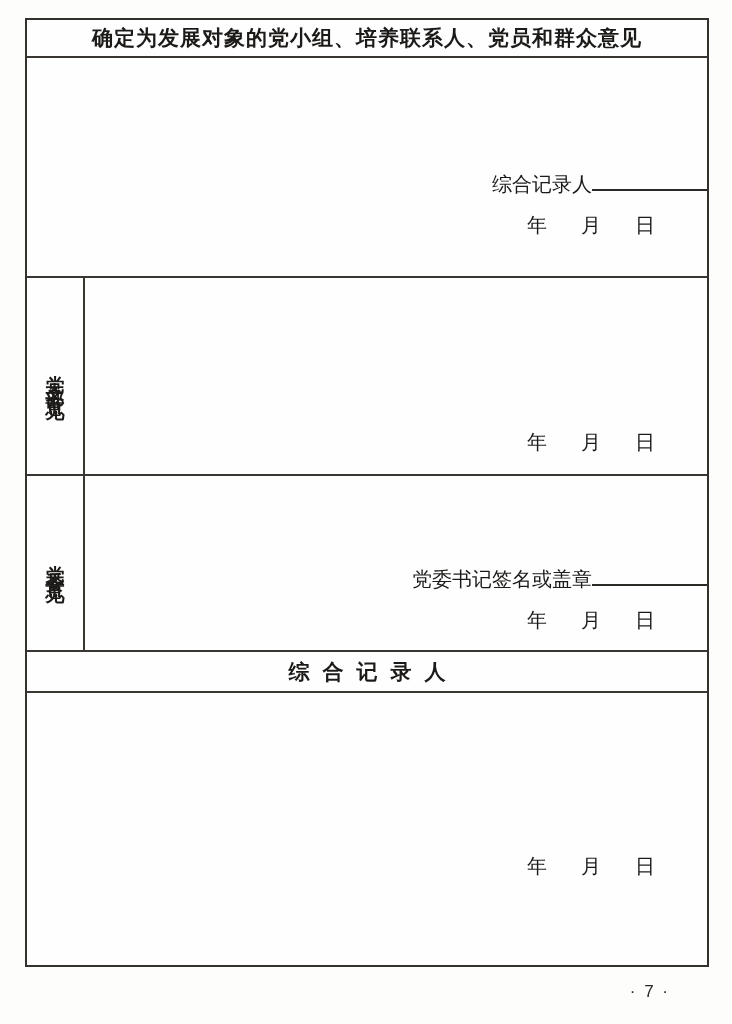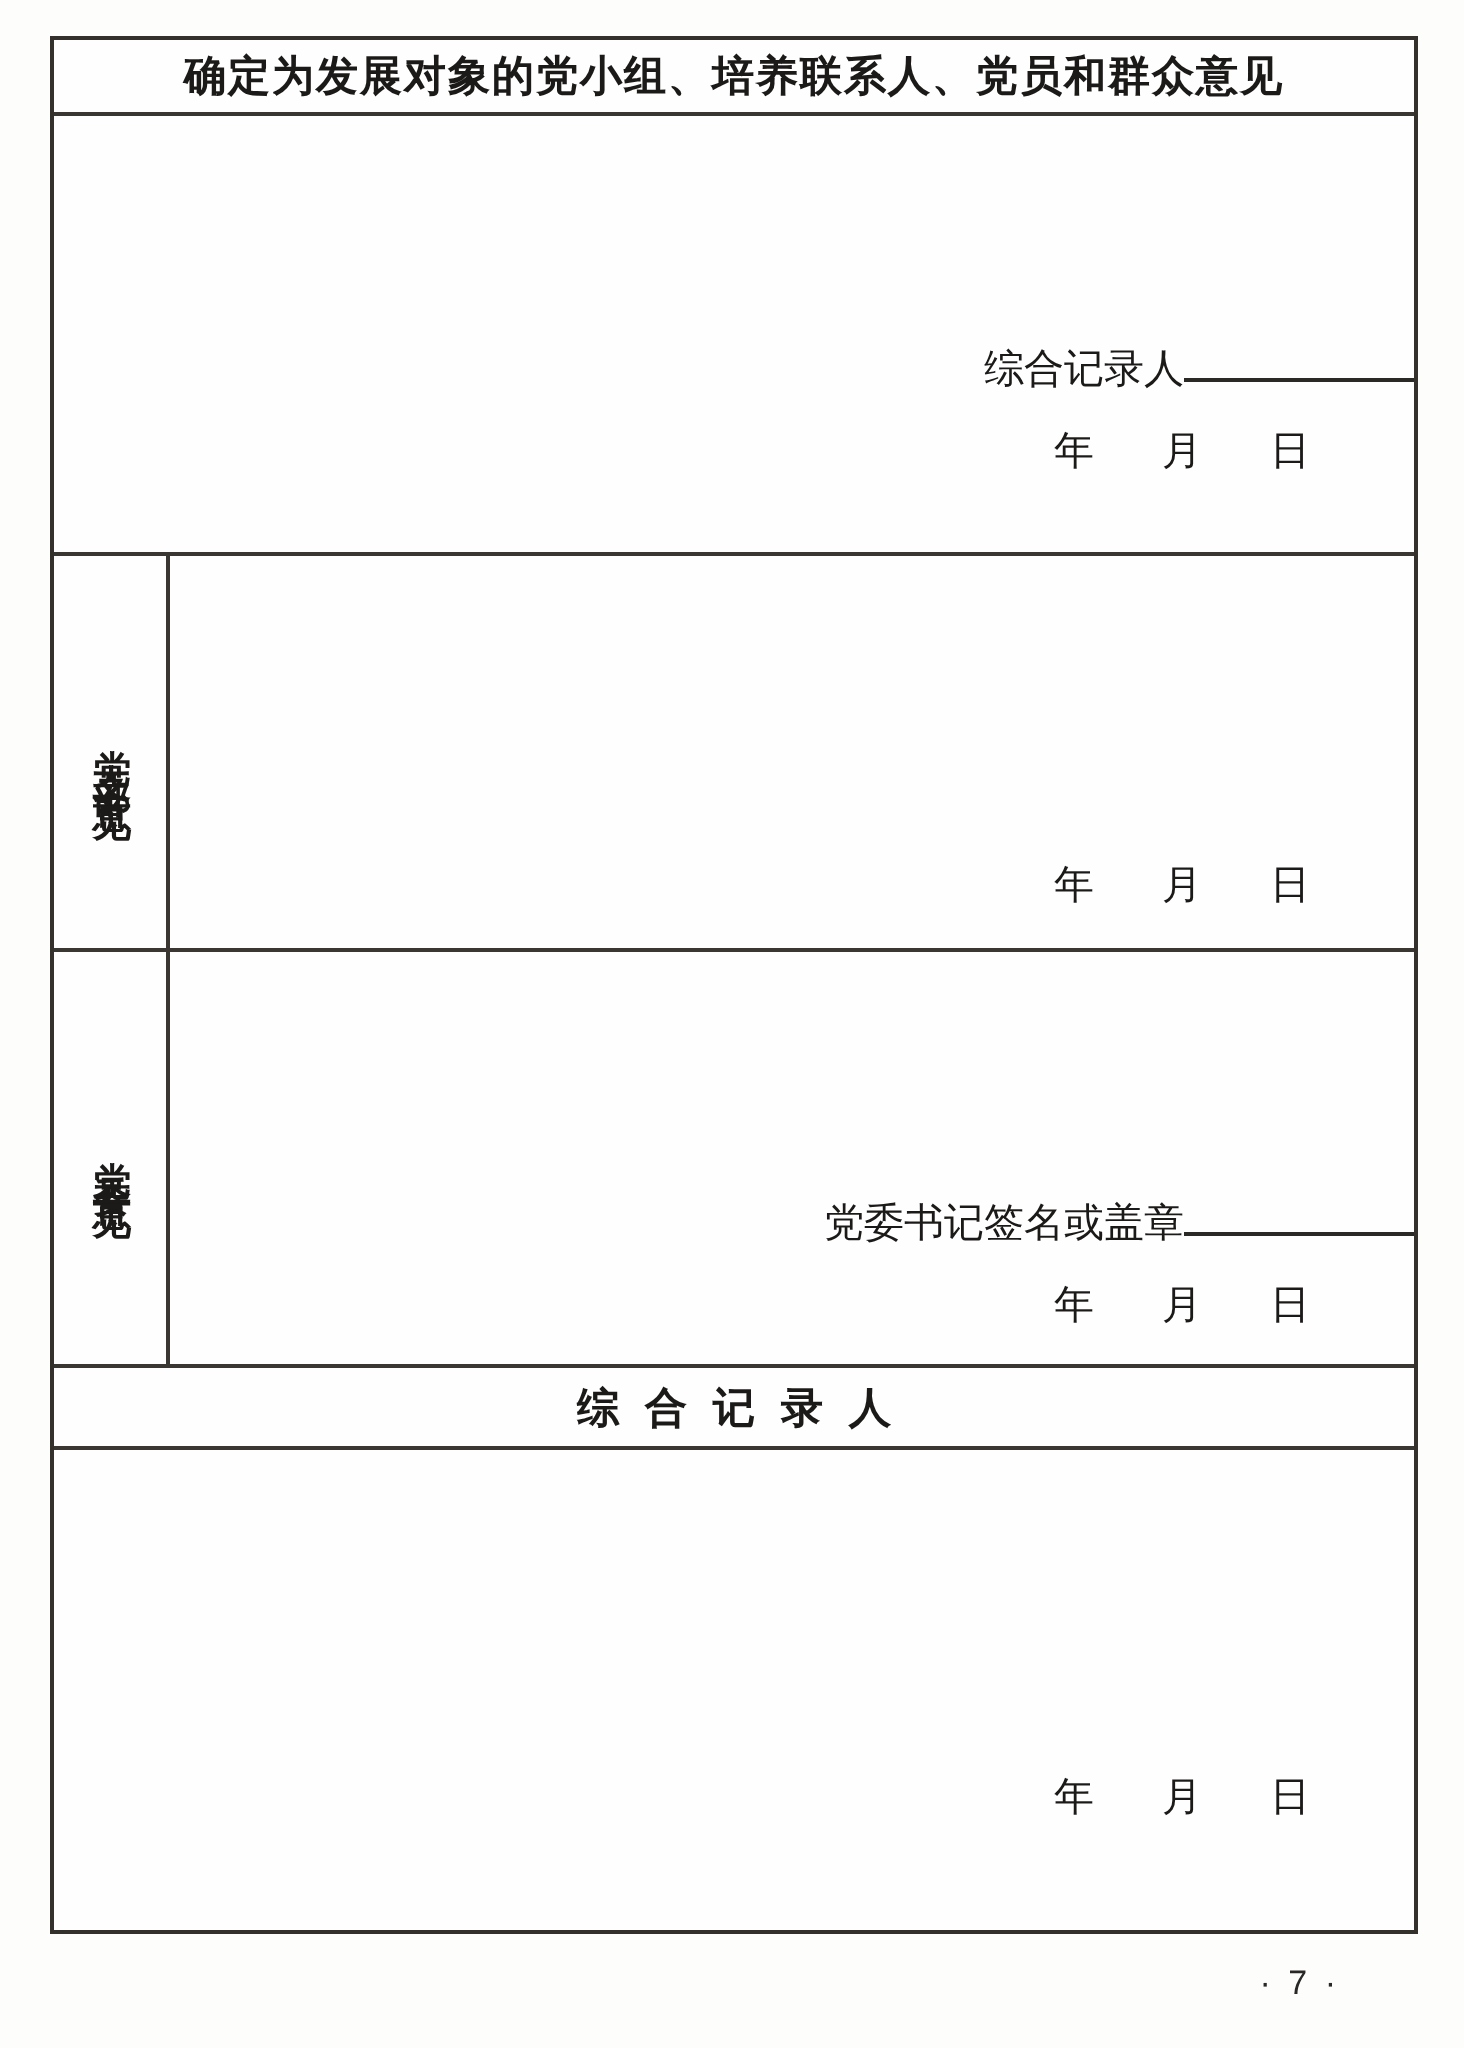--- a/index.html
+++ b/index.html
@@ -30,21 +30,21 @@
     background: #fefefe;
   }
   .row { box-sizing: border-box; flex: none; }
   .hline { border-bottom: 2px solid #3a3632; }
 
   
   .r1 { height: 38px; }
   .r2 { height: 220px; display: flex; flex-direction: column; }
   .r3 { height: 42px; }
   .r4 { height: 198px; display: flex; }
-  .r5 { height: 208px; display: flex; }
+  .r5 { height: 176px; display: flex; }
   .r6 { height: 41px; }
   .r7 { height: 210px; display: flex; flex-direction: column; }
 
   .sec-title {
     display: flex;
     align-items: center;
     justify-content: center;
     font-weight: 700;
     font-size: 21px;
     letter-spacing: 1px;

